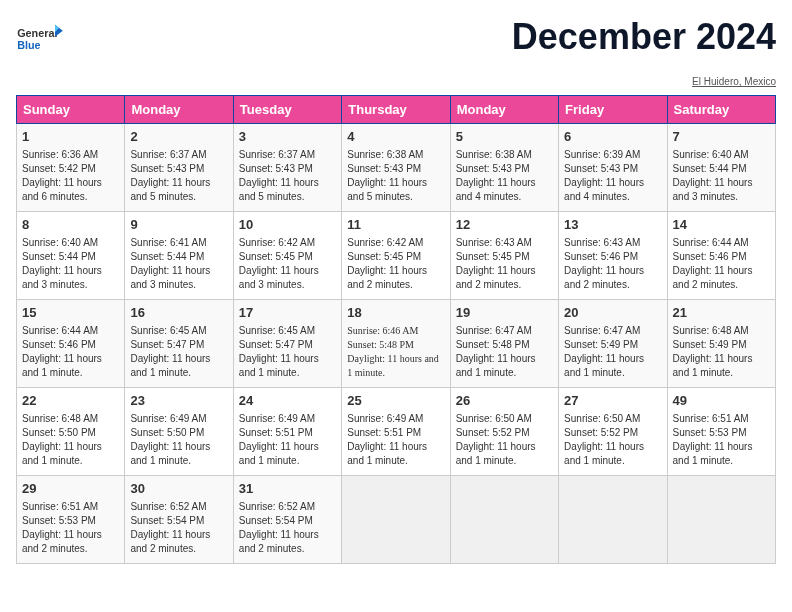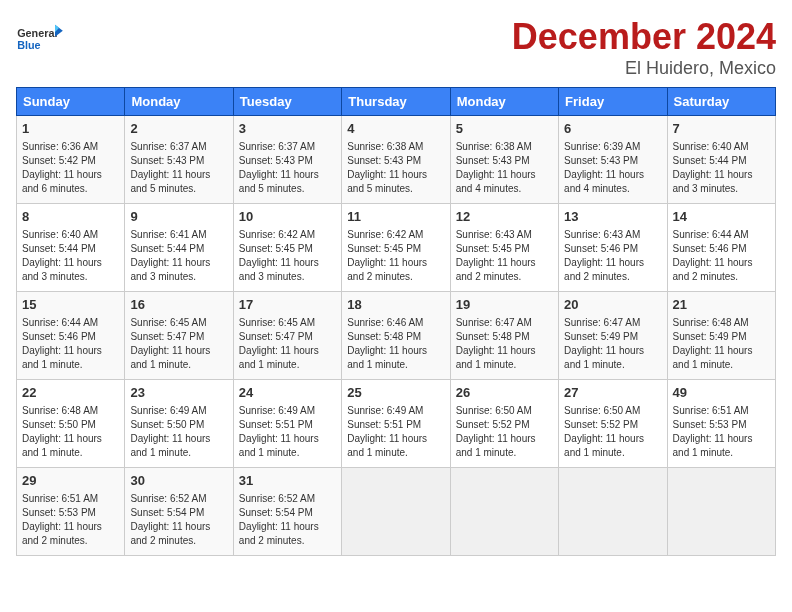--- a/index.html
+++ b/index.html
@@ -20,35 +20,36 @@
       display: flex;
       flex-direction: column;
       align-items: flex-start;
     }
     .title-block {
       text-align: right;
     }
     .month-title {
       font-size: 36px;
       font-weight: bold;
-      color: #b91c1c;
+      color: #0f172a;
     }
     .location {
-      font-size: 18px;
+      font-size: 10px;
       color: #555;
-      margin-top: 0;
+      margin-top: 18px;
+      text-decoration: underline;
     }
     .calendar {
       width: 100%;
       border-collapse: collapse;
       table-layout: fixed;
       font-size: 11px;
     }
     .calendar thead th {
-      background-color: #3b82f6;
+      background-color: #ec4899;
       color: #fff;
       font-size: 13px;
       font-weight: bold;
       text-align: left;
       padding: 6px 6px;
       border: 1px solid #0d47a1;
     }
     .calendar tbody td {
       border: 1px solid #ccc;
       vertical-align: top;
@@ -217,21 +218,21 @@
 Daylight: 11 hours and 1 minute.</div>
         </td>
         <td>
           <span class="day-num">17</span>
           <div class="cell-content" style="white-space: pre-line;">Sunrise: 6:45 AM
 Sunset: 5:47 PM
 Daylight: 11 hours and 1 minute.</div>
         </td>
         <td>
           <span class="day-num">18</span>
-          <div class="cell-content" style="white-space: pre-line;">Sunrise: 6:46 AM
+          <div class="cell-content" style="white-space: pre-line; font-family: Liberation Serif, serif;">Sunrise: 6:46 AM
 Sunset: 5:48 PM
 Daylight: 11 hours and 1 minute.</div>
         </td>
         <td>
           <span class="day-num">19</span>
           <div class="cell-content" style="white-space: pre-line;">Sunrise: 6:47 AM
 Sunset: 5:48 PM
 Daylight: 11 hours and 1 minute.</div>
         </td>
         <td>

